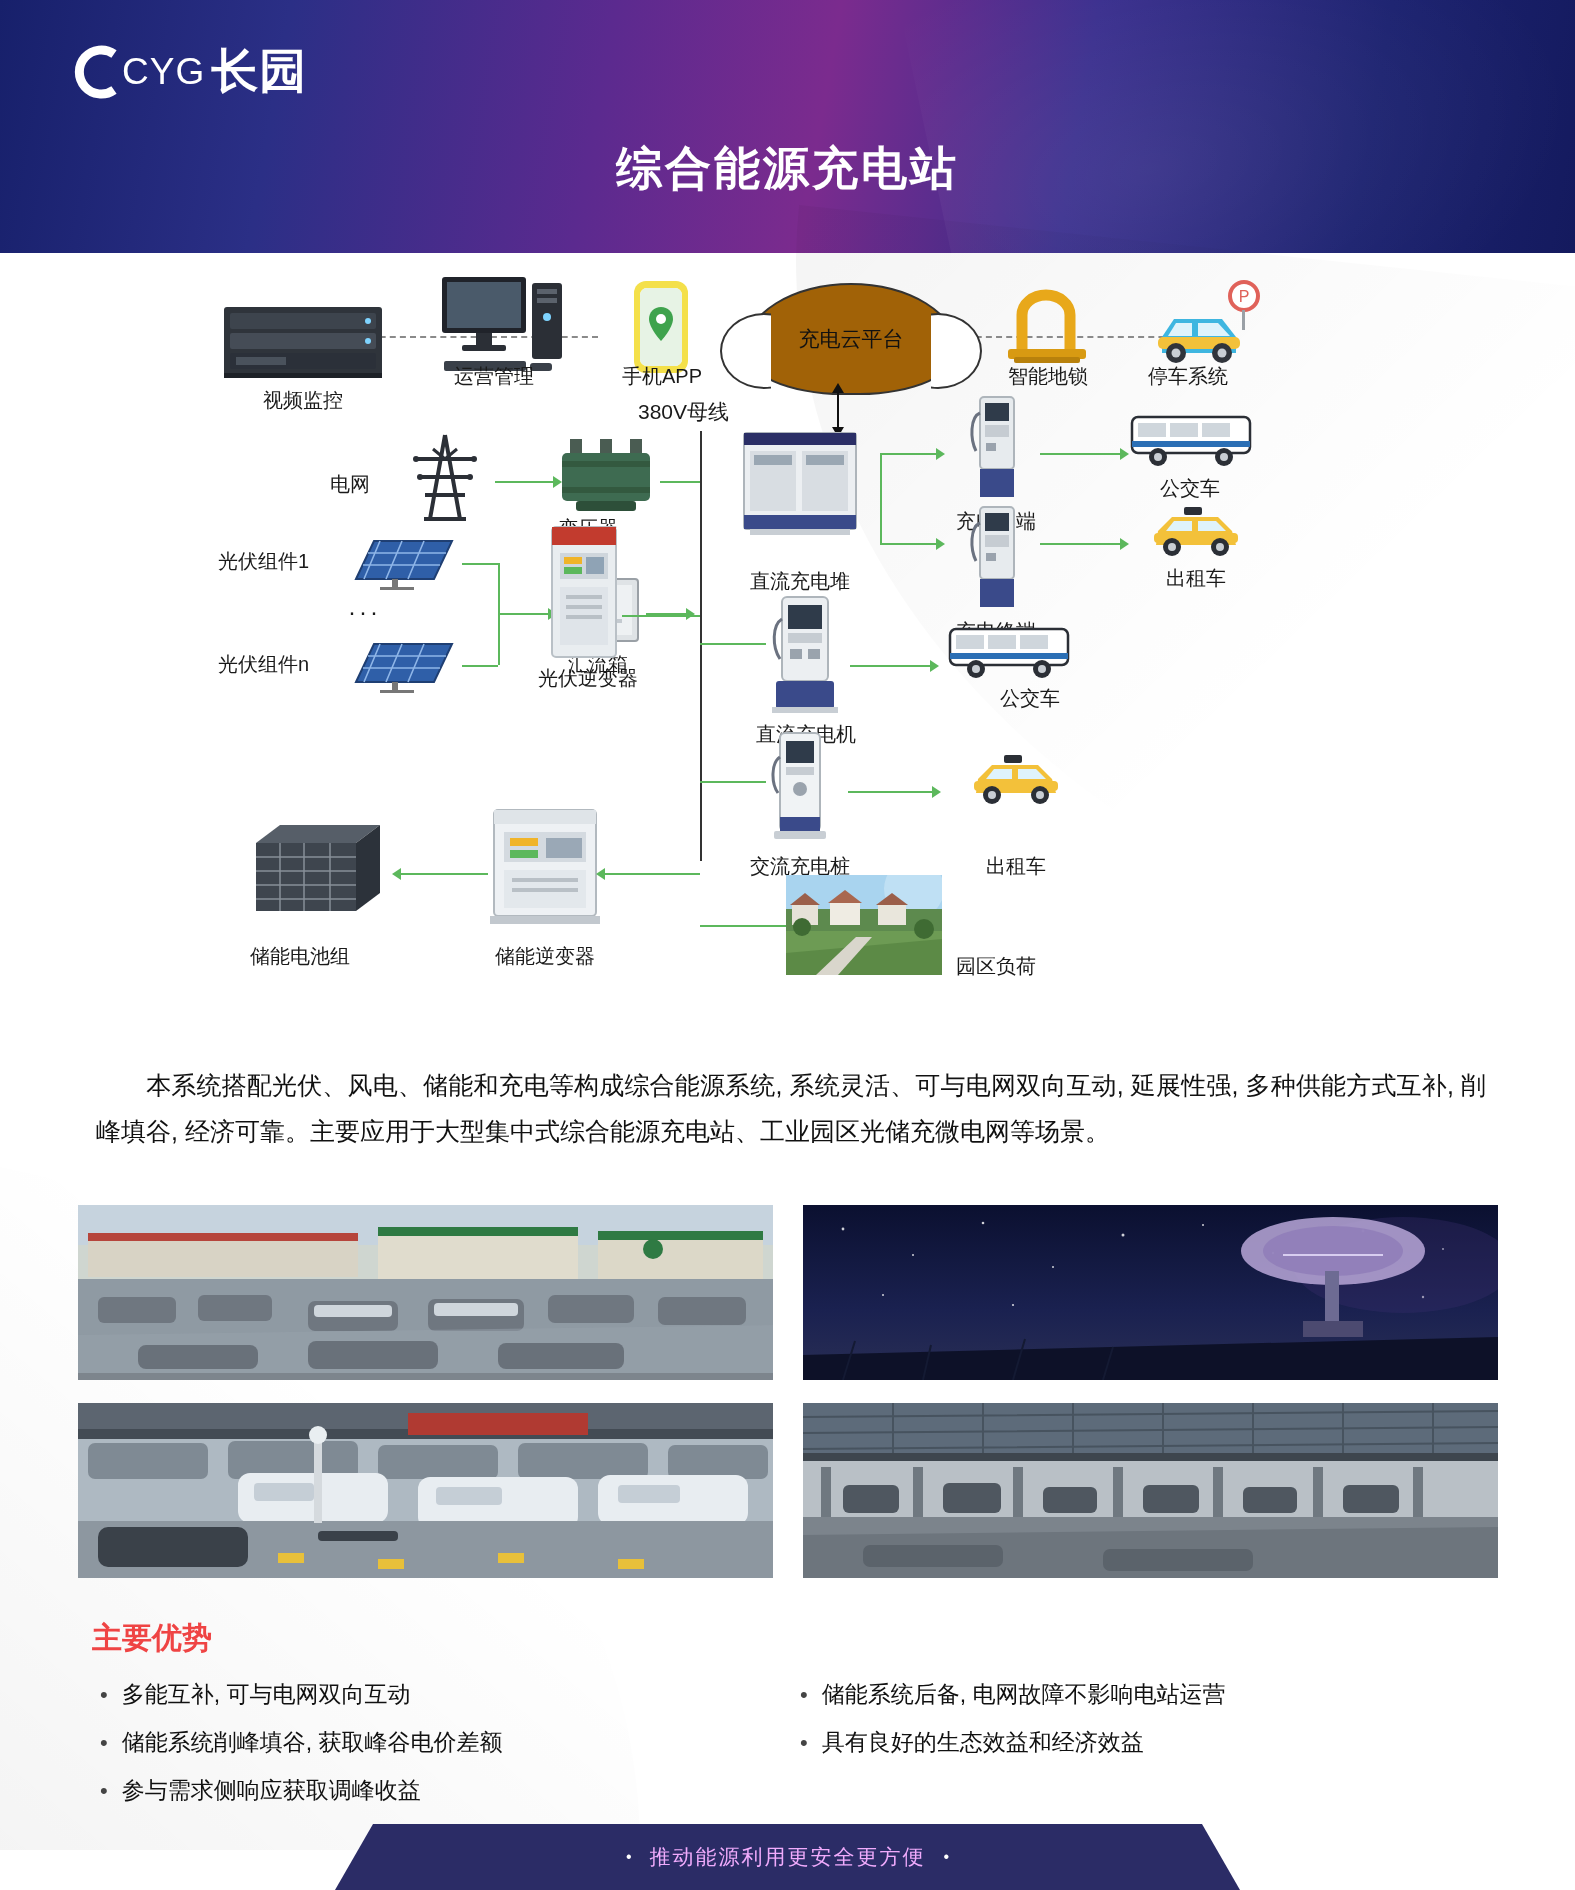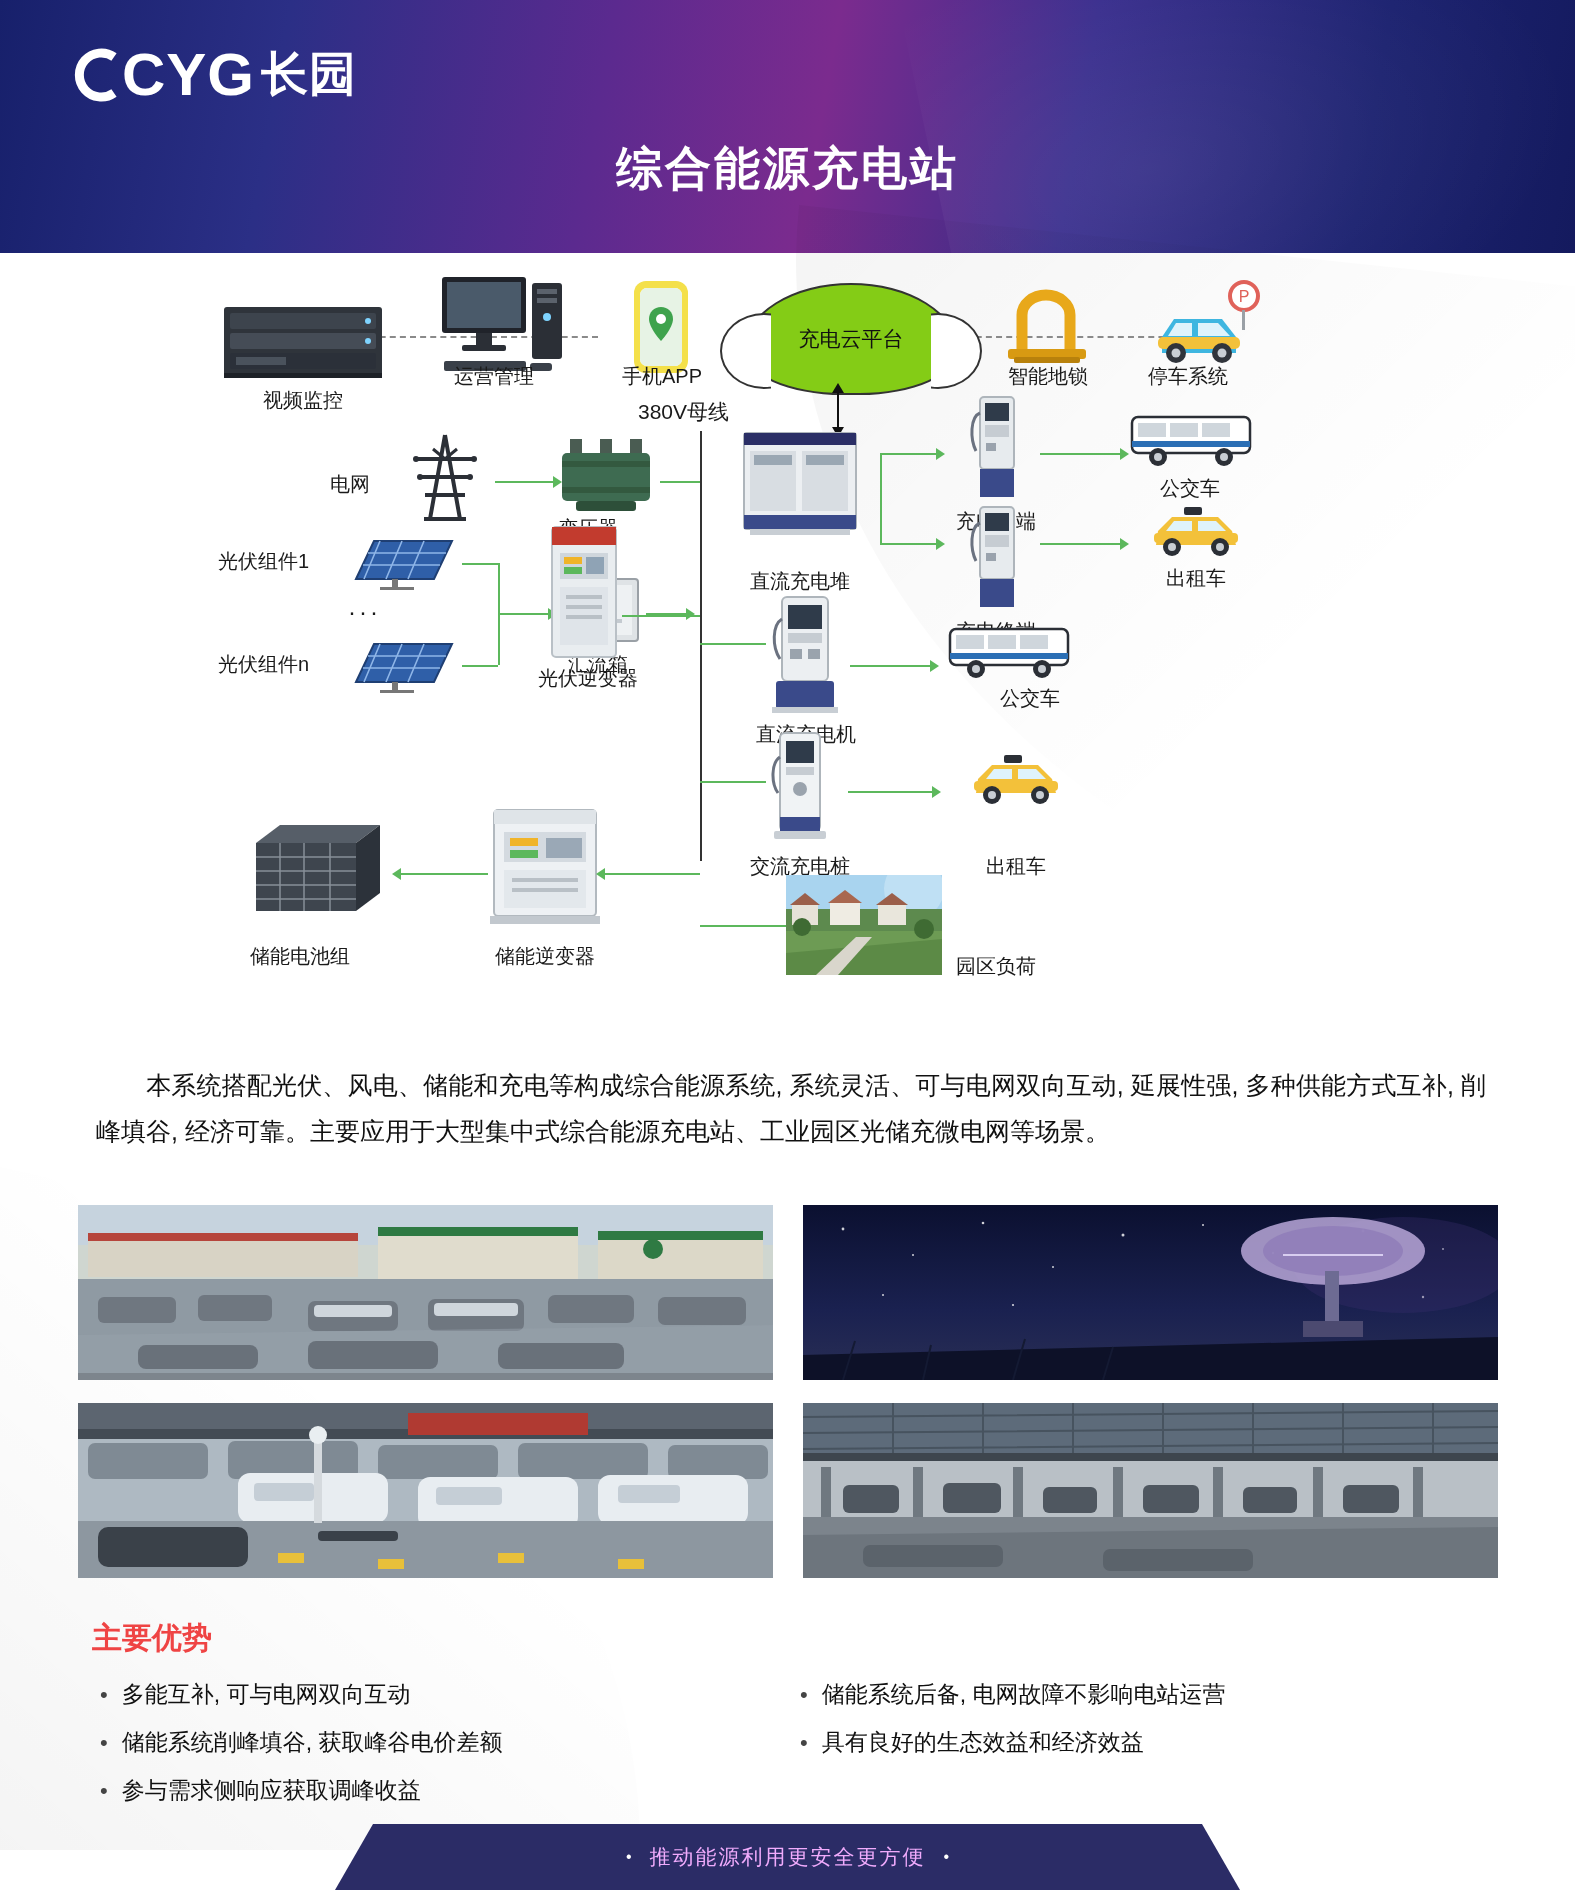--- a/index.html
+++ b/index.html
@@ -18,21 +18,21 @@
   .header:after{
     content:"";position:absolute;right:-60px;top:-120px;width:700px;height:520px;
     background:radial-gradient(ellipse at 30% 50%, rgba(255,255,255,0.07) 0%, rgba(255,255,255,0) 62%);
     transform:rotate(-12deg);
   }
   .logo{
     position:absolute;left:70px;top:40px;display:flex;align-items:center;
     color:#fff;
   }
   .logo .cyg{
-    font-size:60px;font-weight:bold;letter-spacing:1px;
+    font-size:37px;font-weight:normal;letter-spacing:1px;
     font-family:"Liberation Sans",sans-serif;
   }
   .logo .cn{
     font-size:47px;font-weight:bold;margin-left:6px;letter-spacing:1px;
   }
   .title{
     position:absolute;left:0;top:138px;width:1575px;text-align:center;
     color:#ffffff;font-size:46px;font-weight:bold;letter-spacing:3px;
   }
   
@@ -60,21 +60,21 @@
   .arrow-r{
     position:absolute;width:0;height:0;border-left:9px solid #5cb85c;
     border-top:6px solid transparent;border-bottom:6px solid transparent;
   }
   .arrow-l{
     position:absolute;width:0;height:0;border-right:9px solid #5cb85c;
     border-top:6px solid transparent;border-bottom:6px solid transparent;
   }
   .cloud{
     position:absolute;width:210px;height:108px;border:2px solid #333;border-radius:50% 50% 46% 46%/60% 60% 40% 40%;
-    background:#84cc16;display:flex;align-items:center;justify-content:center;
+    background:#a16207;display:flex;align-items:center;justify-content:center;
     font-size:21px;color:#111;
   }
   .cloud:before,.cloud:after{
     content:"";position:absolute;background:#fff;border:2px solid #333;border-radius:50%;
   }
   .cloud:before{width:84px;height:72px;left:-26px;top:28px;clip-path:inset(0 42% 0 0);}
   .cloud:after{width:84px;height:72px;right:-26px;top:28px;clip-path:inset(0 0 0 42%);}
   
   .para{
     position:absolute;left:96px;top:1062px;width:1390px;

